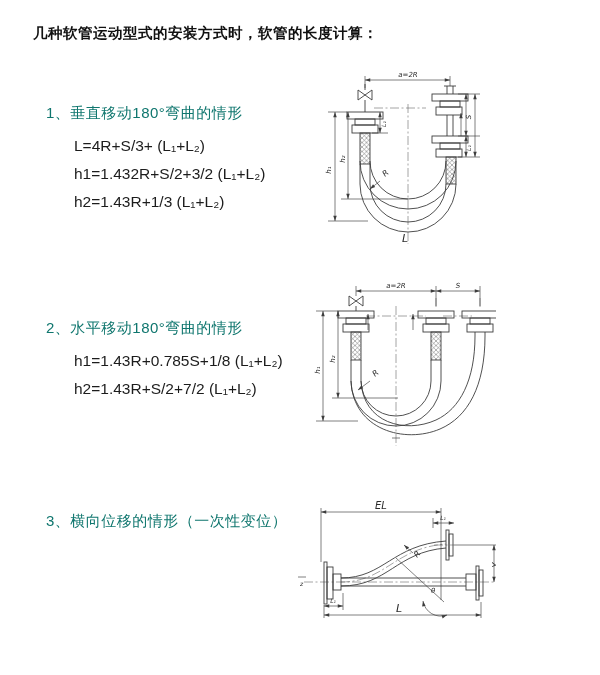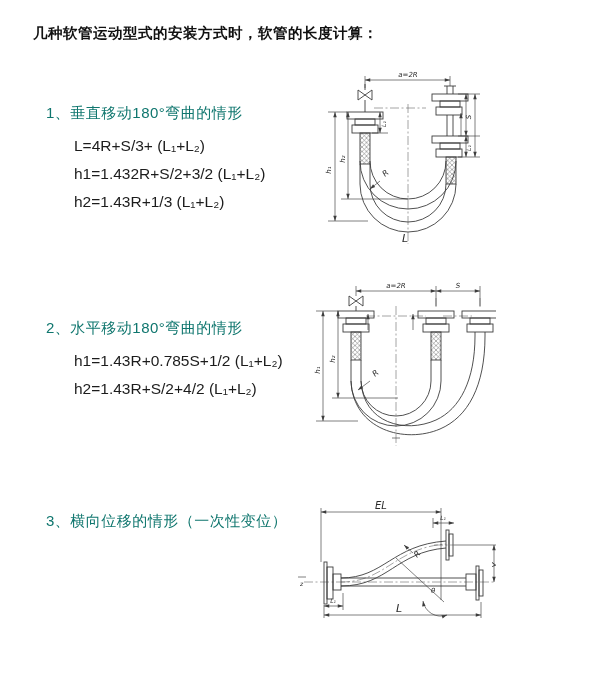--- a/index.html
+++ b/index.html
@@ -36,22 +36,22 @@
     <div class="formulas">
       <div class="formula">L=4R+S/3+ (L₁+L₂)</div>
       <div class="formula">h1=1.432R+S/2+3/2 (L₁+L₂)</div>
       <div class="formula">h2=1.43R+1/3 (L₁+L₂)</div>
     </div>
   </section>
 
   <section class="sec sec2">
     <div class="sec-heading">2、水平移动180°弯曲的情形</div>
     <div class="formulas">
-      <div class="formula">h1=1.43R+0.785S+1/2 (L₁+L₂)</div>
-      <div class="formula">h2=1.43R+S/2+4/2 (L₁+L₂)</div>
+      <div class="formula">h1=1.43R+0.785S+1/8 (L₁+L₂)</div>
+      <div class="formula">h2=1.43R+S/2+7/2 (L₁+L₂)</div>
     </div>
   </section>
 
   <section class="sec sec3">
     <div class="sec-heading">3、横向位移的情形（一次性变位）</div>
   </section>
 
   <div class="diag d1">
     <svg width="285" height="190" viewBox="0 0 285 190">
       <defs>

